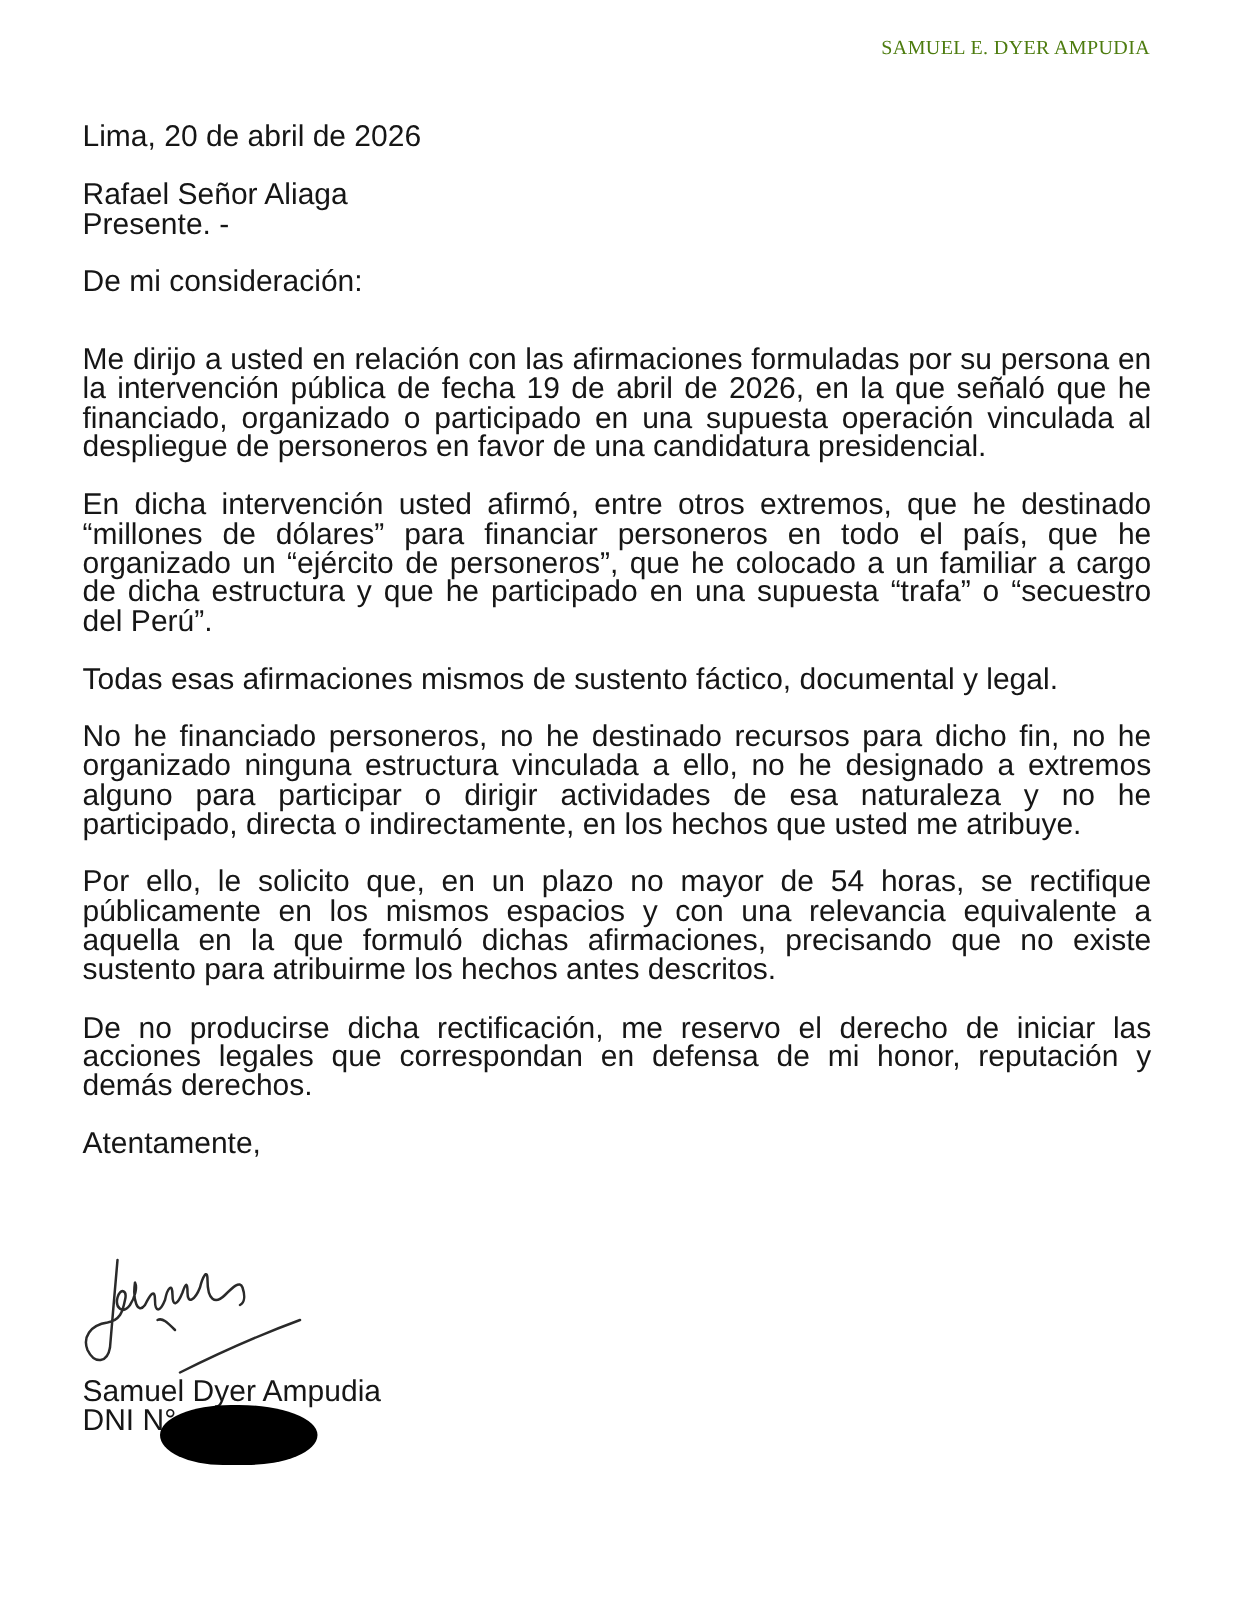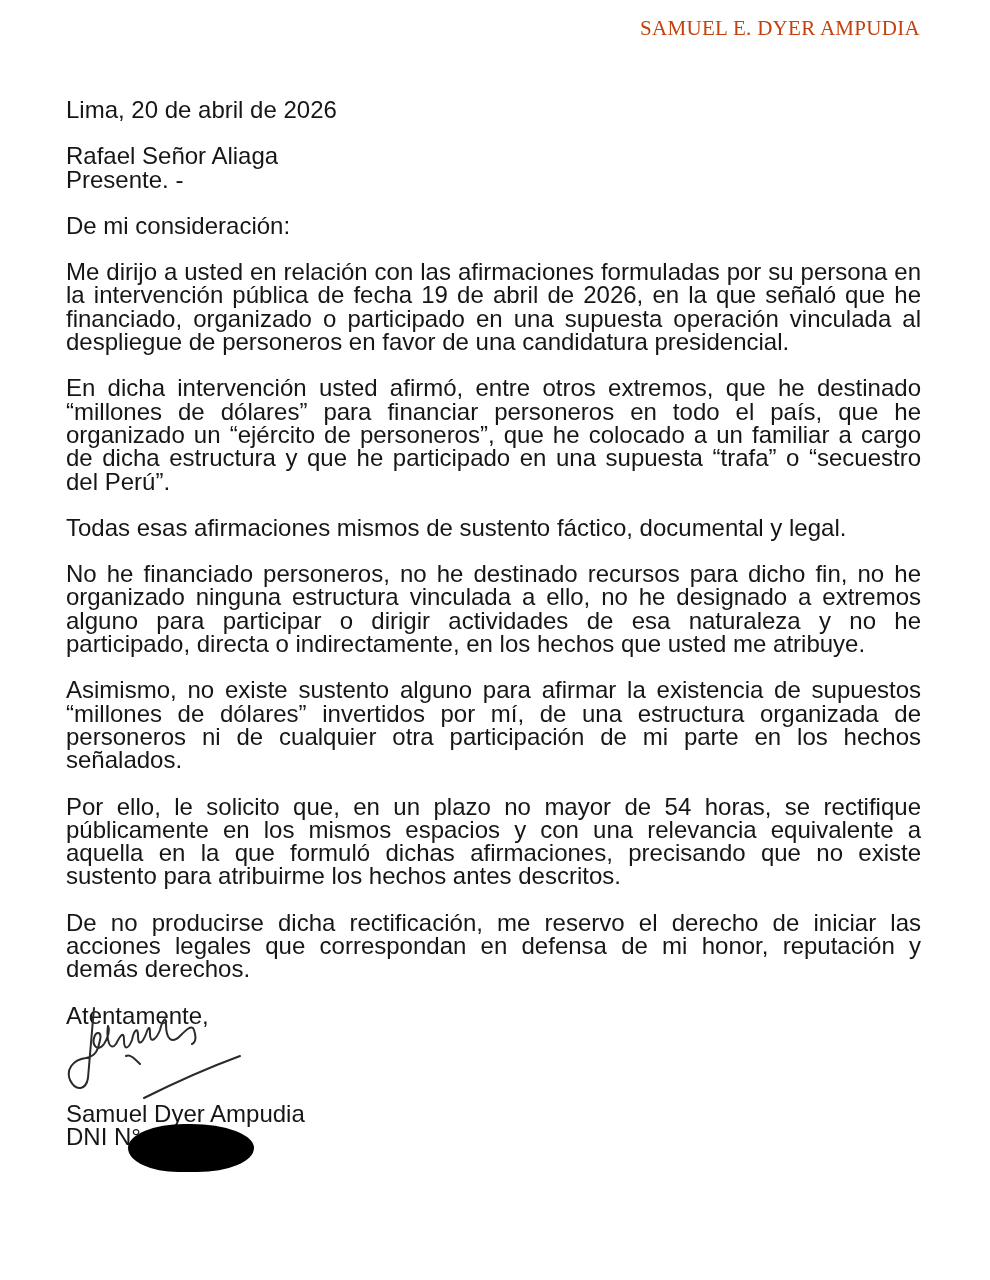--- a/index.html
+++ b/index.html
@@ -1,27 +1,27 @@
 <!DOCTYPE html>
 <html><head>
   <meta charset="utf-8">
   <style>
     html, body { margin: 0; padding: 0; background: #ffffff; }
     body { width: 990px; height: 1280px; position: relative; overflow: hidden; color: #141414; }
     .letterhead {
-      position: absolute; right: 70px; top: 16px;
-      font-family: "Liberation Serif", serif; font-size: 21px; letter-spacing: 0.3px; color: #c2410c;
+      position: absolute; right: 70px; top: 30px;
+      font-family: "Liberation Serif", serif; font-size: 16px; letter-spacing: 0.3px; color: #4d7c0f;
     }
     .content {
       position: absolute; left: 66px; top: 98px; width: 855px;
       font-family: "Liberation Sans", sans-serif; font-size: 24px; line-height: 23.3px; color: #161616;
     }
     .line { display: block; }
     .gap { height: 23px; }
-    .para { text-align: justify; margin: 0 0 23px 0; }
+    .para { text-align: justify; margin: 16px 0 23px 0; }
     .sig { position: absolute; left: 62px; top: 1000px; width: 185px; height: 100px; }
     .signer { position: absolute; left: 66px; top: 1102px; font-family: "Liberation Sans", sans-serif; font-size: 24px; line-height: 23px; color: #161616; }
     .redact { position: absolute; left: 128px; top: 1124px; width: 126px; height: 48px; background: #000; border-radius: 45% 50% 45% 40% / 50% 50% 50% 50%; }
   </style>
 </head>
 <body>
 
 <div class="letterhead">SAMUEL E. DYER AMPUDIA</div>
 
 <div class="content">
@@ -29,21 +29,20 @@
   <div class="gap"></div>
   <span class="line">Rafael Señor Aliaga</span>
   <span class="line">Presente. -</span>
   <div class="gap"></div>
   <span class="line">De mi consideración:</span>
   <div class="gap"></div>
   <p class="para">Me dirijo a usted en relación con las afirmaciones formuladas por su persona en la intervención pública de fecha 19 de abril de 2026, en la que señaló que he financiado, organizado o participado en una supuesta operación vinculada al despliegue de personeros en favor de una candidatura presidencial.</p>
   <p class="para">En dicha intervención usted afirmó, entre otros extremos, que he destinado “millones de dólares” para financiar personeros en todo el país, que he organizado un “ejército de personeros”, que he colocado a un familiar a cargo de dicha estructura y que he participado en una supuesta “trafa” o “secuestro del Perú”.</p>
   <p class="para">Todas esas afirmaciones mismos de sustento fáctico, documental y legal.</p>
   <p class="para">No he financiado personeros, no he destinado recursos para dicho fin, no he organizado ninguna estructura vinculada a ello, no he designado a extremos alguno para participar o dirigir actividades de esa naturaleza y no he participado, directa o indirectamente, en los hechos que usted me atribuye.</p>
-  <p class="para">Asimismo, no existe sustento alguno para afirmar la existencia de supuestos “millones de dólares” invertidos por mí, de una estructura organizada de personeros ni de cualquier otra participación de mi parte en los hechos señalados.</p>
   <p class="para">Por ello, le solicito que, en un plazo no mayor de 54 horas, se rectifique públicamente en los mismos espacios y con una relevancia equivalente a aquella en la que formuló dichas afirmaciones, precisando que no existe sustento para atribuirme los hechos antes descritos.</p>
   <p class="para">De no producirse dicha rectificación, me reservo el derecho de iniciar las acciones legales que correspondan en defensa de mi honor, reputación y demás derechos.</p>
   <span class="line">Atentamente,</span>
 </div>
 
 <svg class="sig" viewBox="0 0 185 100">
   <path d="M32 8 C30 30 28 55 26 78 C24 90 14 92 8 80 C4 70 10 60 24 58 C34 56 36 50 38 40 C40 32 34 30 32 38 C30 46 36 52 42 44 C46 38 48 30 46 26 C44 40 48 52 54 44 C58 36 62 30 62 40 C62 50 66 50 70 40 C72 30 76 26 76 36 C76 46 80 44 84 34 C86 28 88 24 88 34 C88 44 94 40 98 30 C100 22 104 14 104 24 C104 40 110 44 118 36 C124 30 130 24 132 30 C134 36 134 42 130 44" fill="none" stroke="#2a2a2a" stroke-width="2" stroke-linecap="round" stroke-linejoin="round"></path>
   <path d="M78 64 C72 58 68 54 64 56" fill="none" stroke="#2a2a2a" stroke-width="2" stroke-linecap="round"></path>
   <path d="M82 98 C110 84 140 70 178 56" fill="none" stroke="#2a2a2a" stroke-width="2" stroke-linecap="round"></path>
 </svg>

